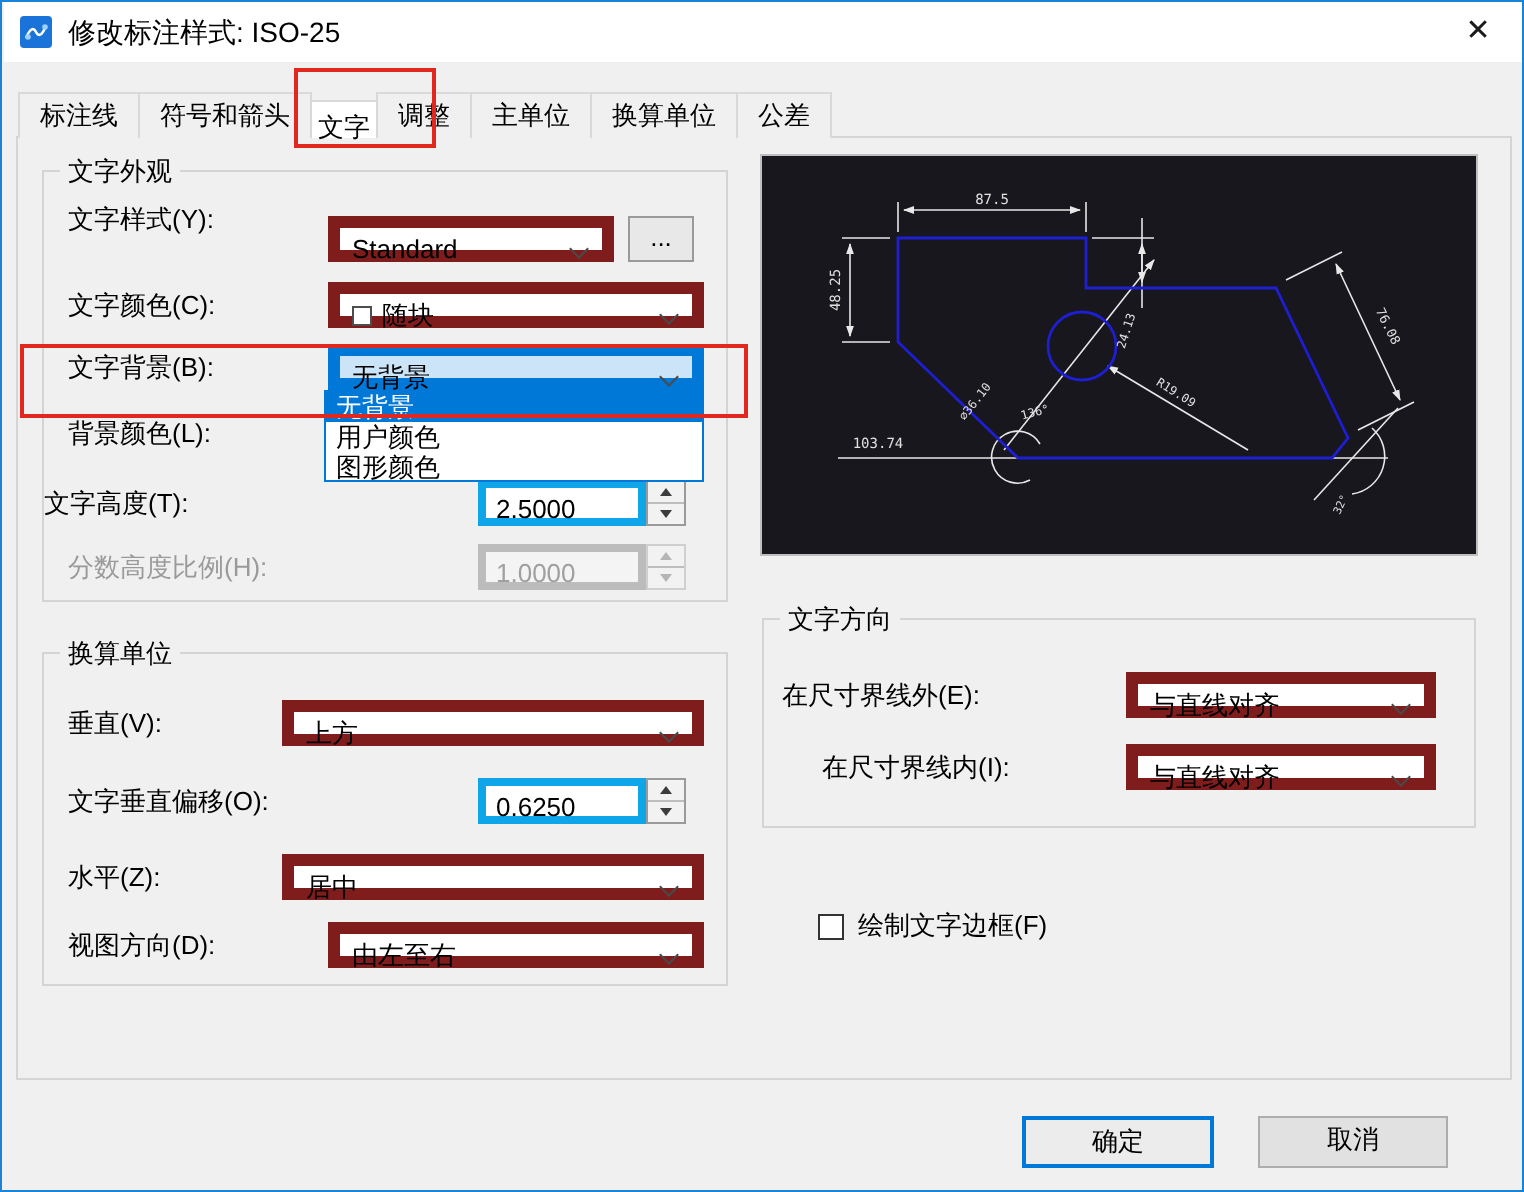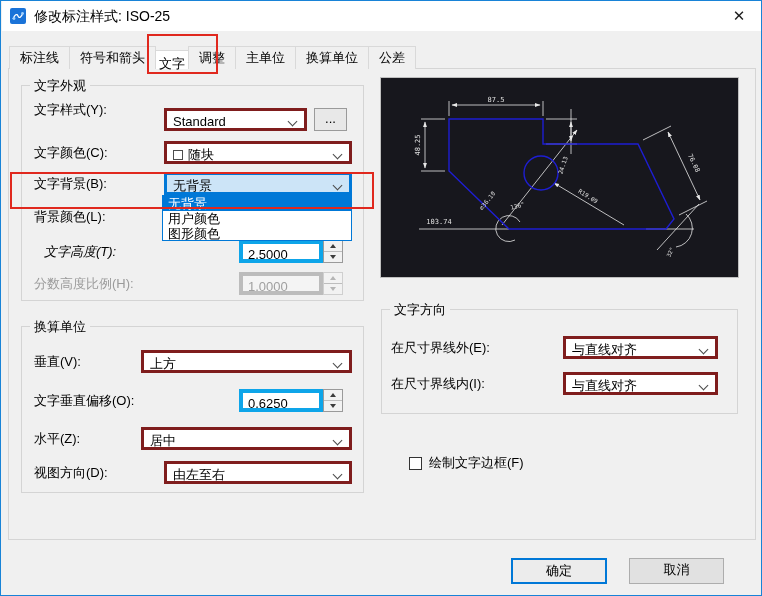--- a/index.html
+++ b/index.html
@@ -23,21 +23,21 @@
   .tab.active { height:19px; line-height:25px; padding:0 3px; background:#fff; position:relative; z-index:4; }
   
   #tabpage { position:absolute; left:7px; top:67px; width:748px; height:472px;
     border:1px solid #d5d5d5; background:#f0f0f0; z-index:1; }
   
   .grp { position:absolute; border:1px solid #d4d4d4; z-index:2; }
   .gtitle { position:absolute; top:-8px; left:8px; background:#f0f0f0; padding:0 4px; line-height:16px; white-space:nowrap; }
   
   .lbl { position:absolute; line-height:23px; white-space:nowrap; z-index:2; }
   .lbl.dis { color:#9a9a9a; }
-  .combo { position:absolute; background:#fff; border:3px solid #7f1d1d; line-height:21px;
+  .combo { position:absolute; background:#fff; border:6px solid #7f1d1d; line-height:21px;
     padding-left:6px; z-index:2; white-space:nowrap; }
   .combo .chev { position:absolute; right:8px; top:7px; width:7px; height:7px;
     border-right:1px solid #4a4a4a; border-bottom:1px solid #4a4a4a; transform:rotate(45deg); }
   .combo.focused { background:#cce4f7; border-color:#0078d7; }
   .swatch { display:inline-block; width:10px; height:10px; background:#fff; border:1px solid #4d4d4d;
     margin-right:5px; vertical-align:-1px; }
   .editbox { position:absolute; background:#fff; border:4px solid #0ea5e9; line-height:21px; padding-left:5px; z-index:2; }
   .editbox.dis { background:#f4f4f4; border-color:#bcbcbc; color:#a0a0a0; }
   .spin { position:absolute; width:20px; z-index:2; border:1px solid #9a9a9a; background:#f0f0f0; }
   .sbtn { height:50%; display:flex; align-items:center; justify-content:center; background:#f2f2f2; }
@@ -119,21 +119,21 @@
   </div>
 
   <div id="fill-list">
     <div class="opt selected">无背景</div>
     <div class="opt">用户颜色</div>
     <div class="opt">图形颜色</div>
   </div>
 
   <span class="lbl" style="left:33px; top:204px;">背景颜色(L):</span>
 
-  <span class="lbl" style="left:43px; top:239px;font-style:italic;">文字高度(T):</span>
+  <span class="lbl" style="left:21px; top:239px;">文字高度(T):</span>
   <div class="editbox" style="left:238px; top:239px; width:84px; height:23px;">2.5000</div>
   <div class="spin" style="left:322px; top:239px; height:23px;">
     <div class="sbtn up">
         <span class="tri-up"></span>
       </div>
     <div class="sbtn">
         <span class="tri-dn"></span>
       </div>
   </div>
 
@@ -231,21 +231,21 @@
   <div class="grp" style="left:380px; top:308px; width:357px; height:105px;">
     <span class="gtitle">文字方向</span>
   </div>
 
   <span class="lbl" style="left:390px; top:335px;">在尺寸界线外(E):</span>
   <div class="combo" style="left:562px; top:335px; width:155px; height:23px;">
     <span>与直线对齐</span>
     <span class="chev"></span>
   </div>
 
-  <span class="lbl" style="left:390px; top:371px;text-align:center;">在尺寸界线内(I):</span>
+  <span class="lbl" style="left:410px; top:371px;text-align:center;">在尺寸界线内(I):</span>
   <div class="combo" style="left:562px; top:371px; width:155px; height:23px;">
     <span>与直线对齐</span>
     <span class="chev"></span>
   </div>
 
   <span class="cb" style="left:408px; top:456px;"></span>
   <span class="lbl" style="left:428px; top:452px; line-height:20px;">绘制文字边框(F)</span>
 
   <div class="pushbtn default" style="left:510px; top:557px; width:96px; height:26px;">确定</div>
   <div class="pushbtn" style="left:628px; top:557px; width:95px; height:26px;">取消</div>

